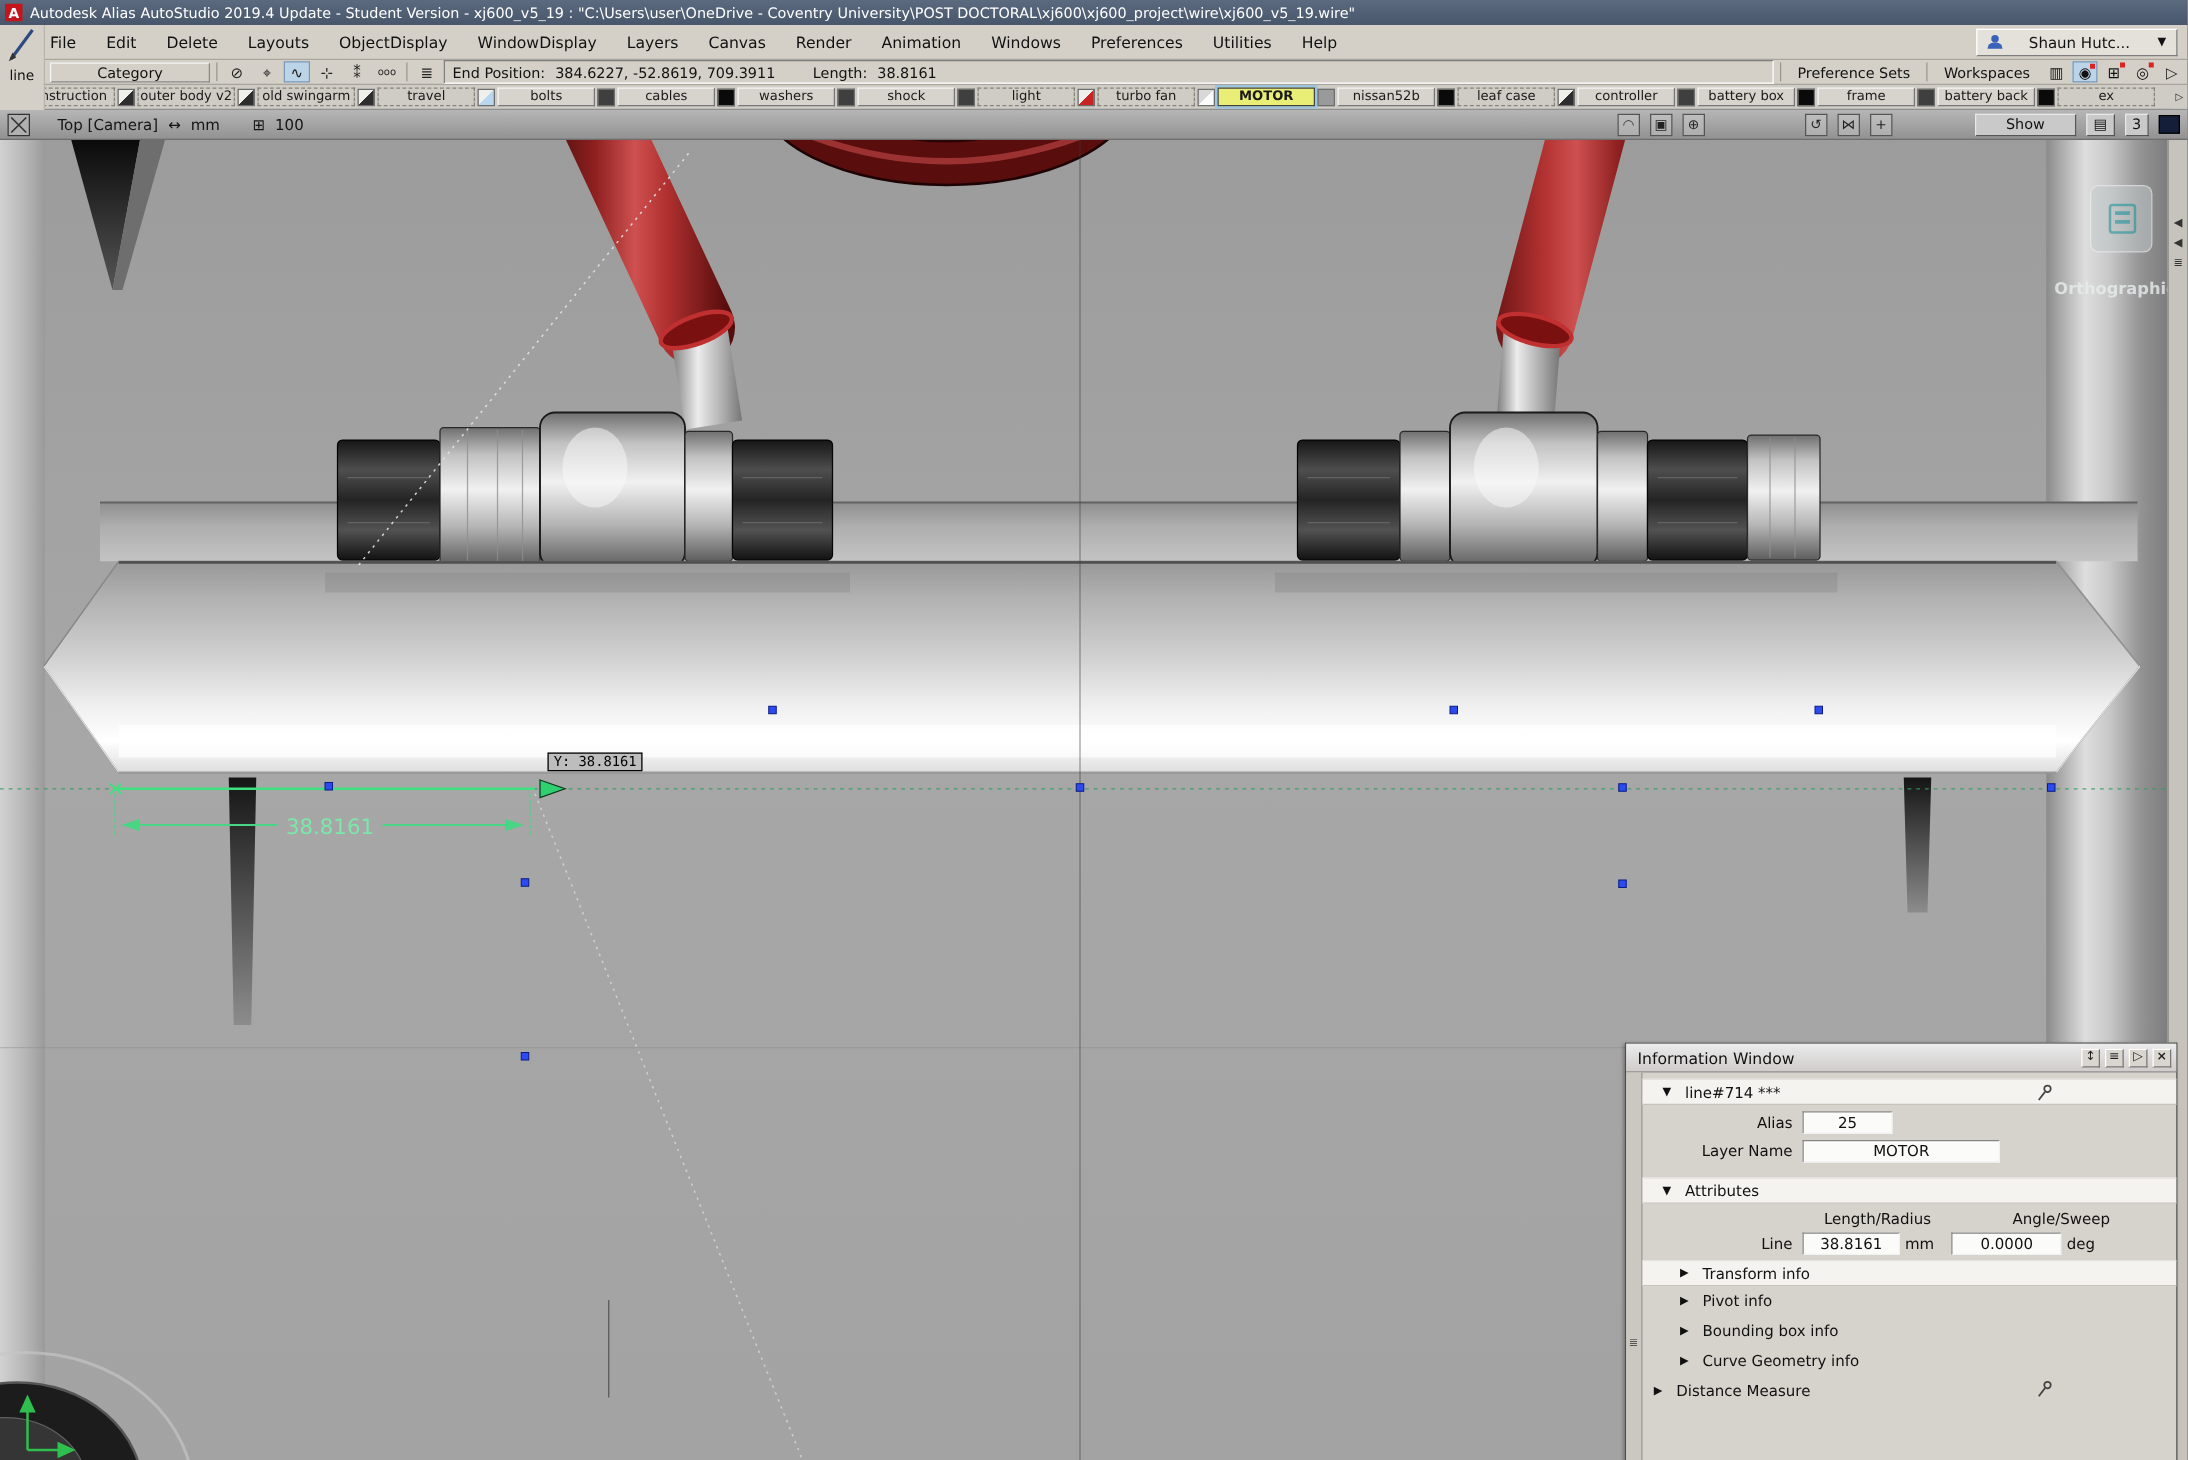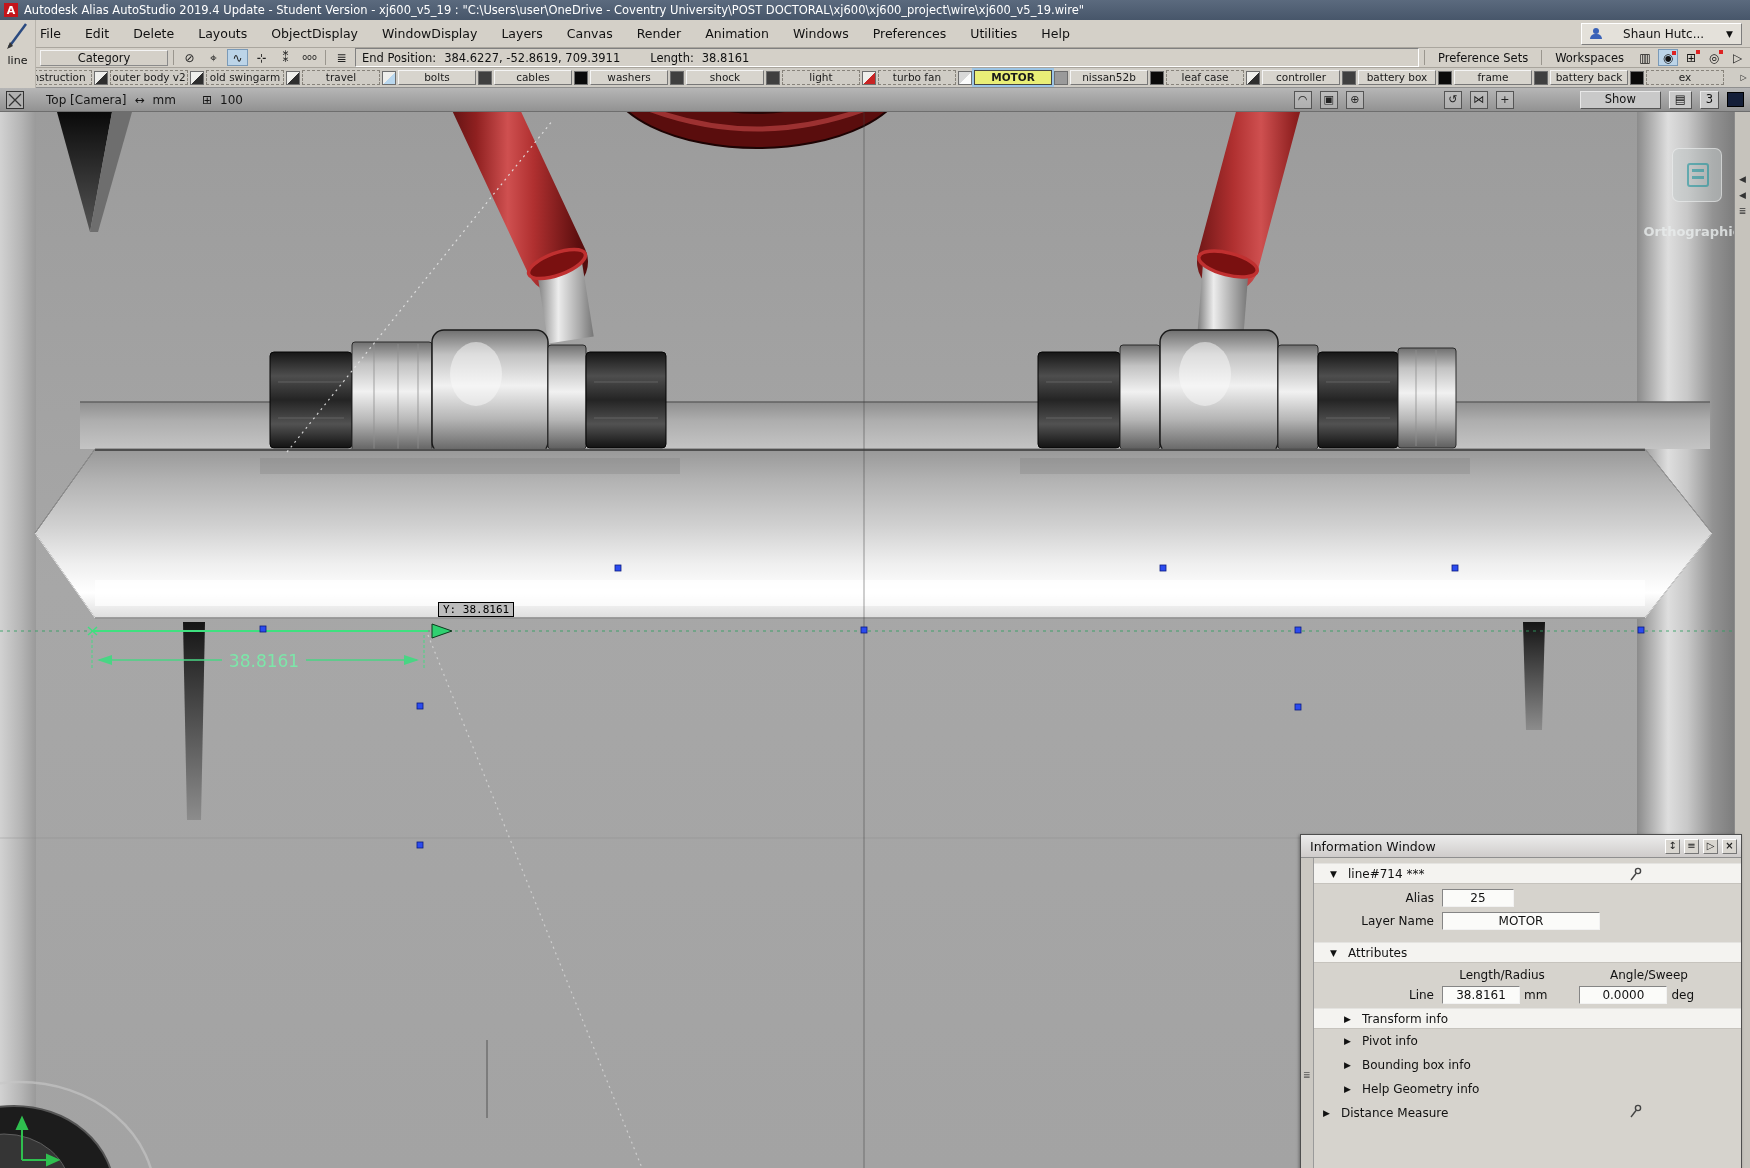--- a/index.html
+++ b/index.html
@@ -509,38 +509,38 @@
           <span>Attributes</span>
         </div>
         <div class="cols">
           <span class="c1">Length/Radius</span>
           <span class="c2">Angle/Sweep</span>
         </div>
         <div class="iw-row" style="height:26px;">
           <span class="iw-lab">Line</span>
           <div class="iw-field w78">38.8161</div>
           <span class="unit">mm</span>
-          <div class="iw-field w88" style="margin-left:28px;">0.0000</div>
+          <div class="iw-field w88" style="margin-left:10px;">0.0000</div>
           <span class="unit">deg</span>
         </div>
         <div class="iw-row sub white">
           <span class="tri9">▶</span>
           <span>Transform info</span>
         </div>
         <div class="iw-row sub">
           <span class="tri9">▶</span>
           <span>Pivot info</span>
         </div>
         <div class="iw-row sub">
           <span class="tri9">▶</span>
           <span>Bounding box info</span>
         </div>
         <div class="iw-row sub">
           <span class="tri9">▶</span>
-          <span>Help Geometry info</span>
+          <span>Curve Geometry info</span>
         </div>
         <div class="iw-row dm">
           <span class="tri9">▶</span>
           <span>Distance Measure</span>
           <svg class="pin" width="16" height="16">
               <circle cx="11" cy="5" r="2.6" fill="none" stroke="#444" stroke-width="1.4"></circle>
               <line x1="9" y1="7.5" x2="4" y2="14" stroke="#444" stroke-width="1.4"></line>
             </svg>
         </div>
       </div>

